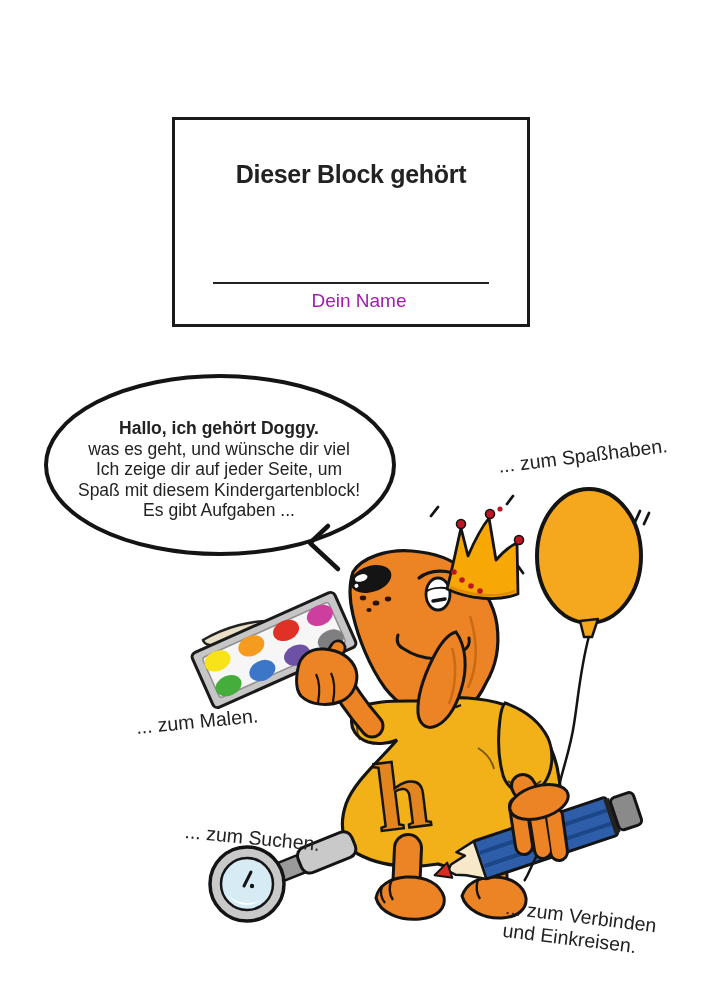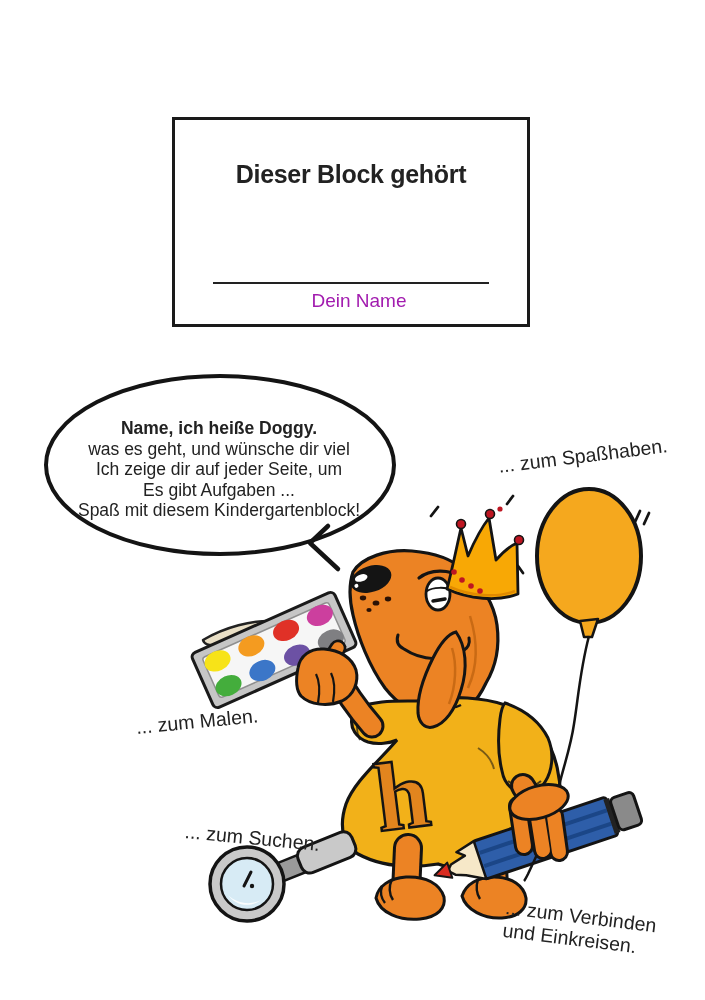--- a/index.html
+++ b/index.html
@@ -216,25 +216,25 @@
     </g>
   </svg>
 
   <div class="name-box">
     <div class="title">Dieser Block gehört</div>
     <div class="name-line"></div>
     <div class="name-caption">Dein Name</div>
   </div>
 
   <div class="bubble-text">
-    <div class="intro">Name, ich heiße Doggy.</div>
+    <div class="intro">Hallo, ich gehört Doggy.</div>
     <div>was es geht, und wünsche dir viel</div>
     <div>Ich zeige dir auf jeder Seite, um</div>
+    <div>Spaß mit diesem Kindergartenblock!</div>
     <div>Es gibt Aufgaben ...</div>
-    <div>Spaß mit diesem Kindergartenblock!</div>
   </div>
 
   <div class="hand-label label-fun">... zum Spaßhaben.</div>
   <div class="hand-label label-paint">... zum Malen.</div>
   <div class="hand-label label-search">... zum Suchen.</div>
   <div class="hand-label label-connect">
     <div>... zum Verbinden</div>
     <div>und Einkreisen.</div>
   </div>
 

